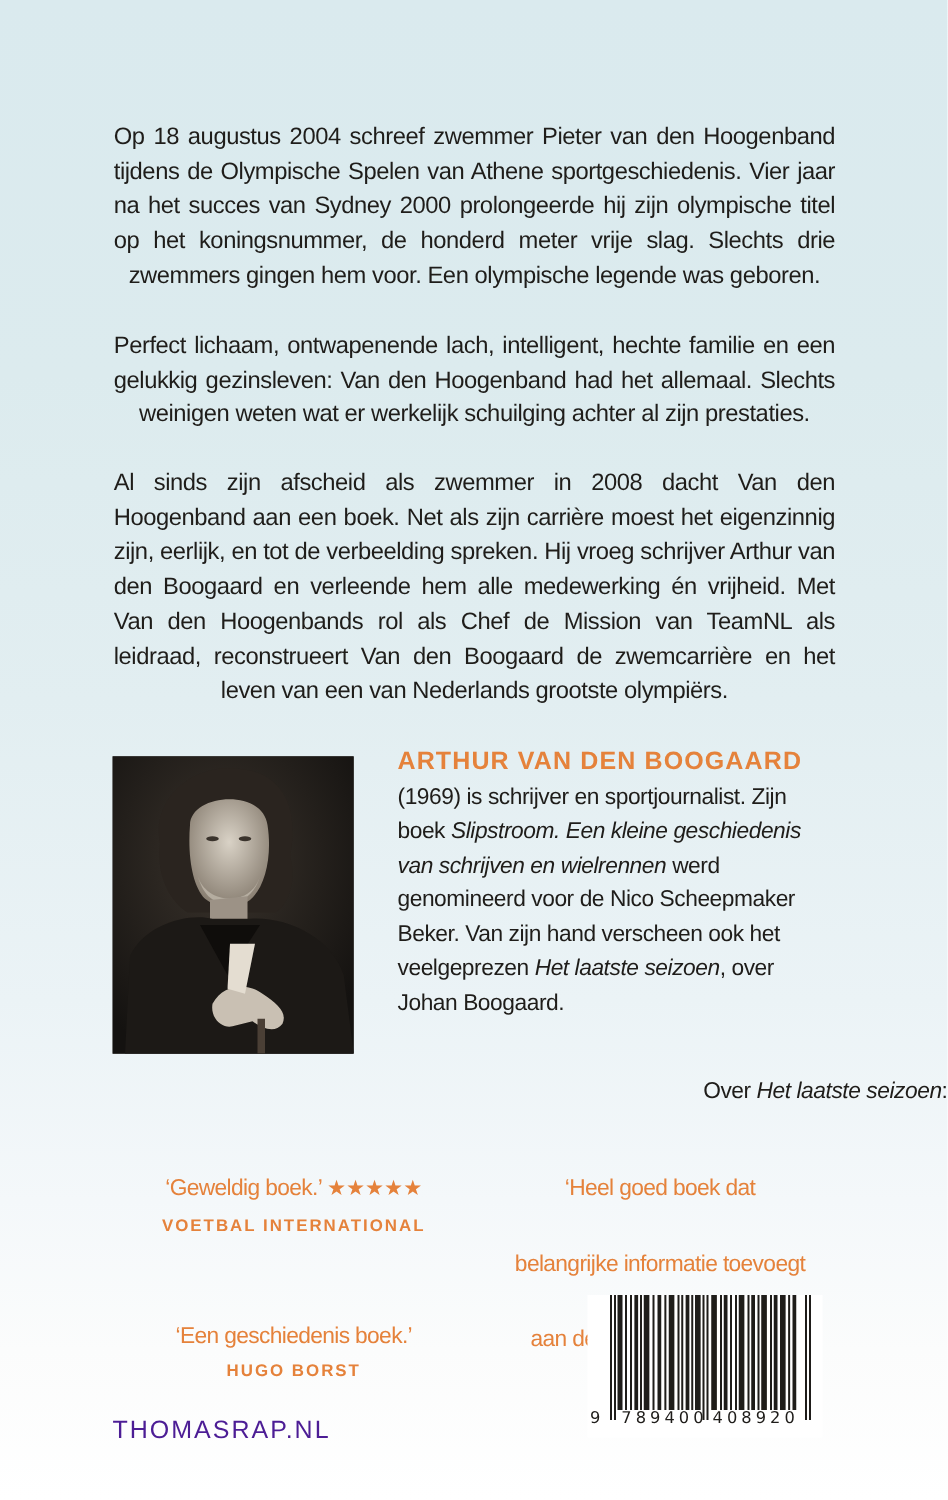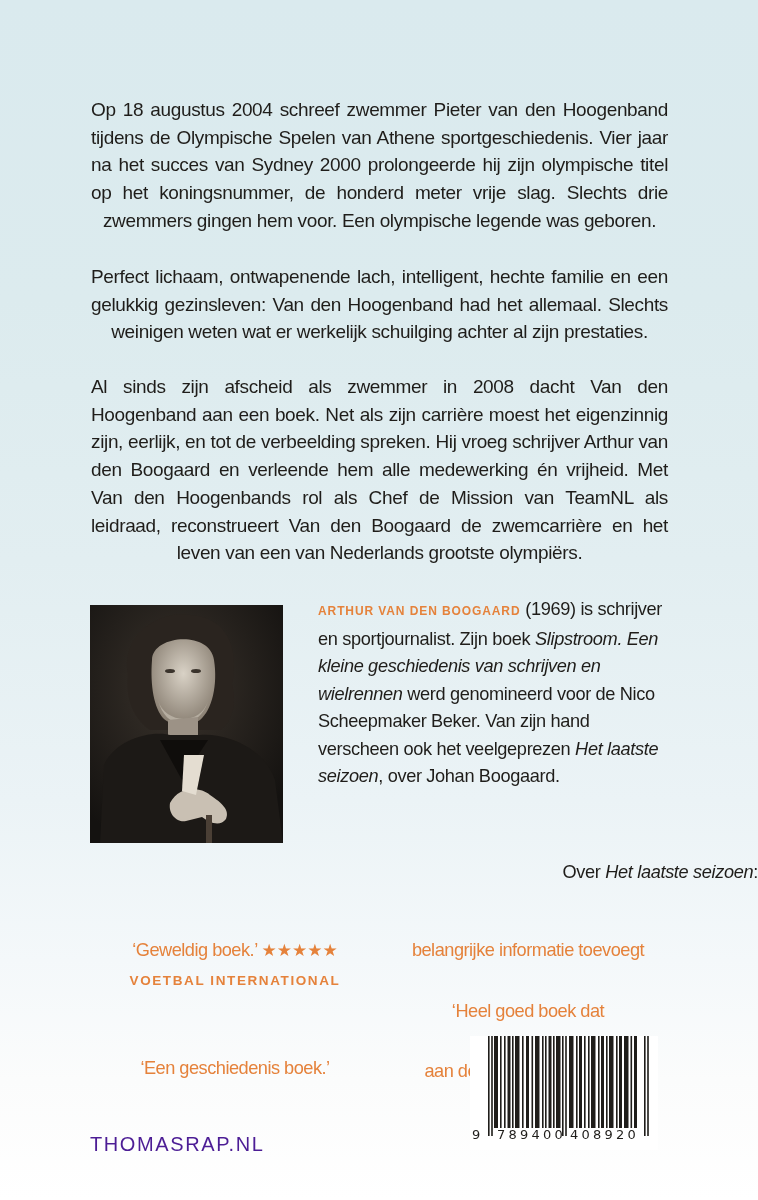--- a/index.html
+++ b/index.html
@@ -22,21 +22,21 @@
   .photo {
     position: absolute; left: 90px; top: 605px; width: 193px; height: 238px;
     overflow: hidden; background: #1a1714;
   }
   .photo svg { display: block; }
   .bio {
     position: absolute; left: 318px; top: 596px; width: 350px;
     font-size: 18.2px; line-height: 27.5px; letter-spacing: -0.35px; margin: 0;
   }
   .bio .name {
-    color: #e5823b; font-weight: bold; letter-spacing: 0.9px; font-size: 12px;
+    color: #e5823b; font-weight: bold; letter-spacing: 0.9px; font-size: 20px;
   }
   .bio em { font-style: italic; }
   .over {
     position: absolute; left: 0; width: 758px; top: 862px; text-align: right;
     font-size: 18.2px; letter-spacing: -0.35px;
   }
   .over em { font-style: italic; }
   .quote-col {
     position: absolute; text-align: center; color: #e5823b;
   }
@@ -116,25 +116,26 @@
 </div>
 
 <div id="qcol-left" class="quote-col">
   <div class="q">
     <span>‘Geweldig boek.’</span>
     <span class="stars">★★★★★</span>
   </div>
   <div class="src">VOETBAL INTERNATIONAL</div>
   <div class="gap"></div>
   <div class="q">‘Een geschiedenis boek.’</div>
+  <div class="src">HUGO BORST</div>
 </div>
 
 <div id="qcol-right" class="quote-col">
+  <div class="q">‘Heel goed boek dat</div>
   <div class="q">belangrijke informatie toevoegt</div>
-  <div class="q">‘Heel goed boek dat</div>
   <div class="q">aan de legende van Cruijff.’</div>
   <div class="src">HENK SPAAN</div>
 </div>
 
 <div class="footer-url">THOMASRAP.NL</div>
 
 <div class="barcode">
   <svg width="188" height="114" viewBox="0 0 188 114">
     <g fill="#1f1d1a">
 

